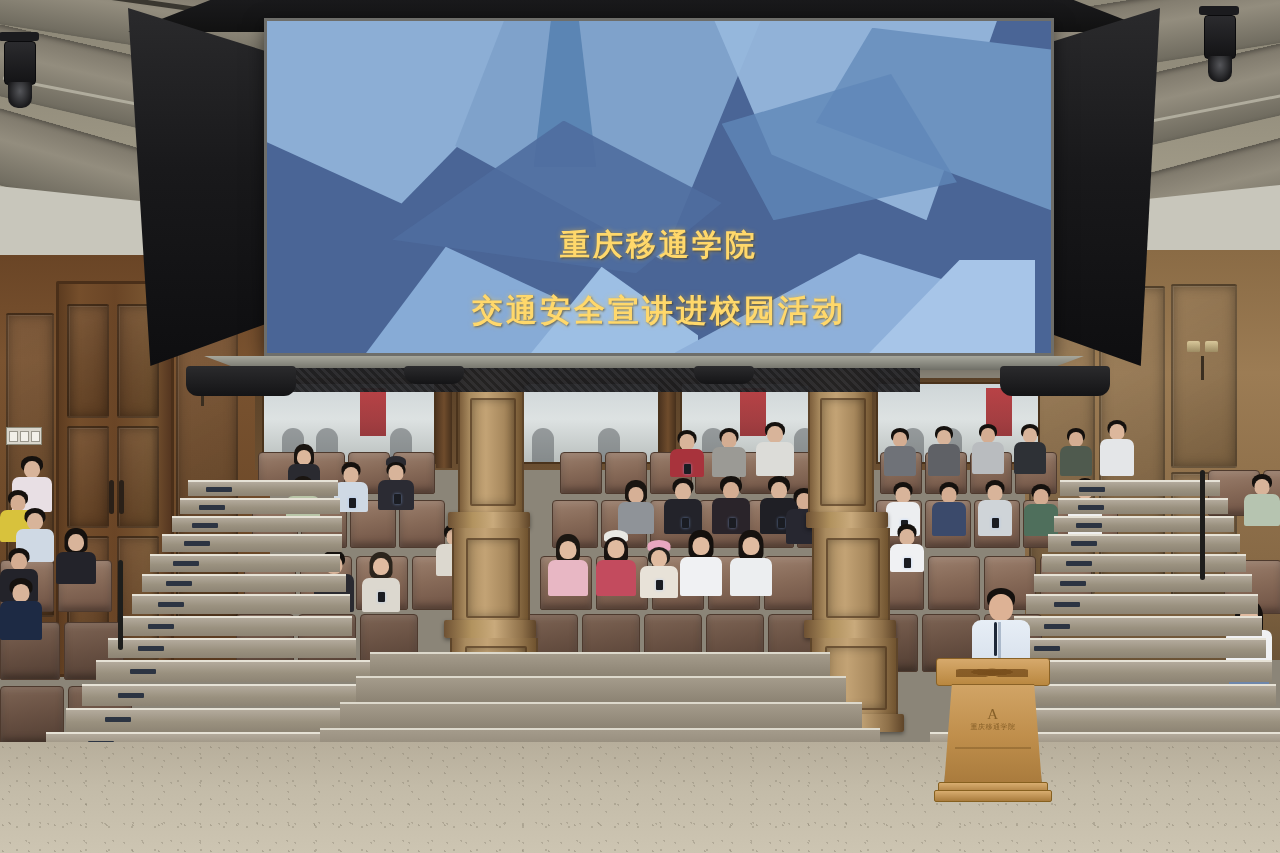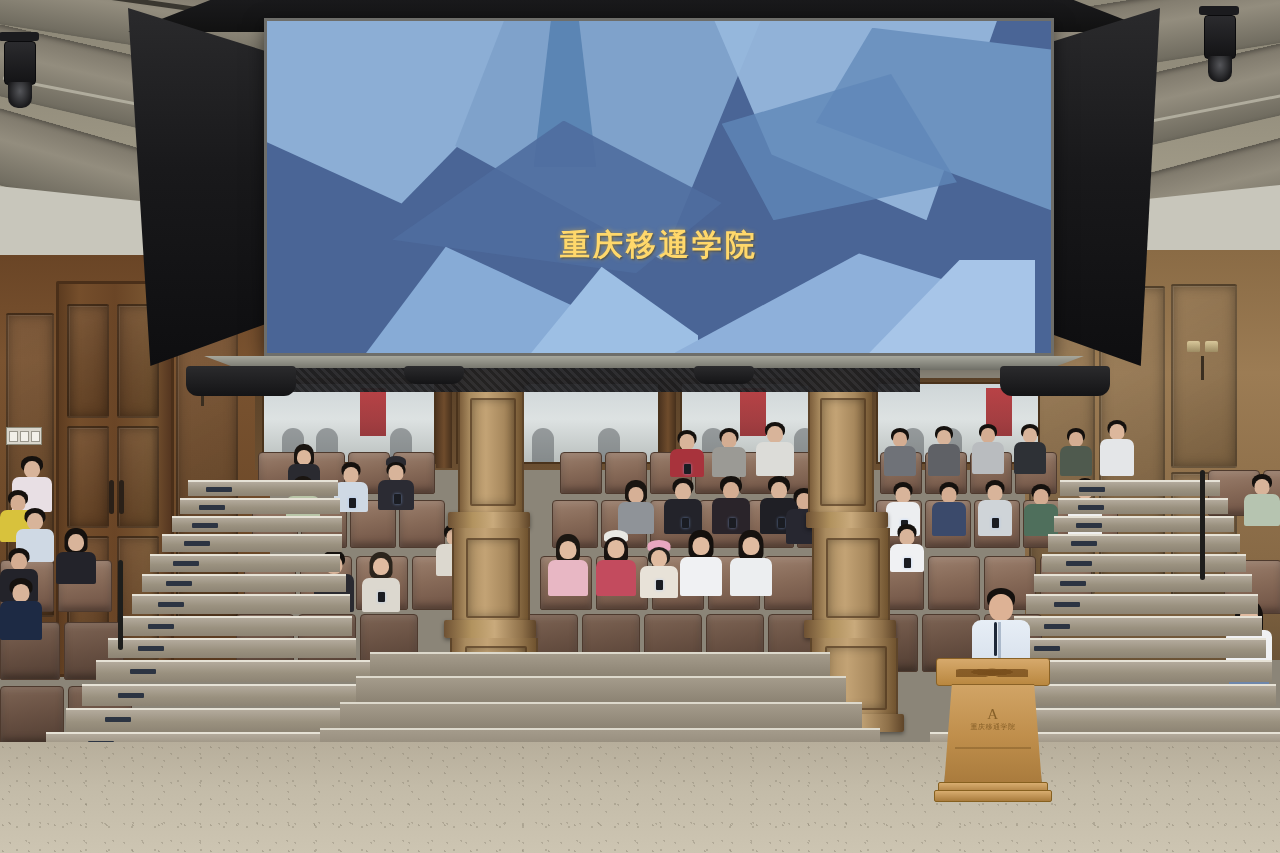--- a/index.html
+++ b/index.html
@@ -885,20 +885,21 @@
         <div class="facet f5"></div>
         <div class="facet f11"></div>
         <div class="facet f6"></div>
         <div class="facet f7"></div>
         <div class="facet f8"></div>
         <div class="facet f9"></div>
         <div class="facet f10"></div>
 
         <div class="slide-text">
           <div class="slide-title">重庆移通学院</div>
+          <div class="slide-title l2">交通安全宣讲进校园活动</div>
 
         </div>
       </div>
     </div>
 
     <div class="rig-bottombar"></div>
     <div class="rig-grille"></div>
     <div class="rig-speaker" style="left:186px;"></div>
     <div class="rig-speaker" style="left:404px;width:60px;height:18px;"></div>
     <div class="rig-speaker" style="left:694px;width:60px;height:18px;"></div>

